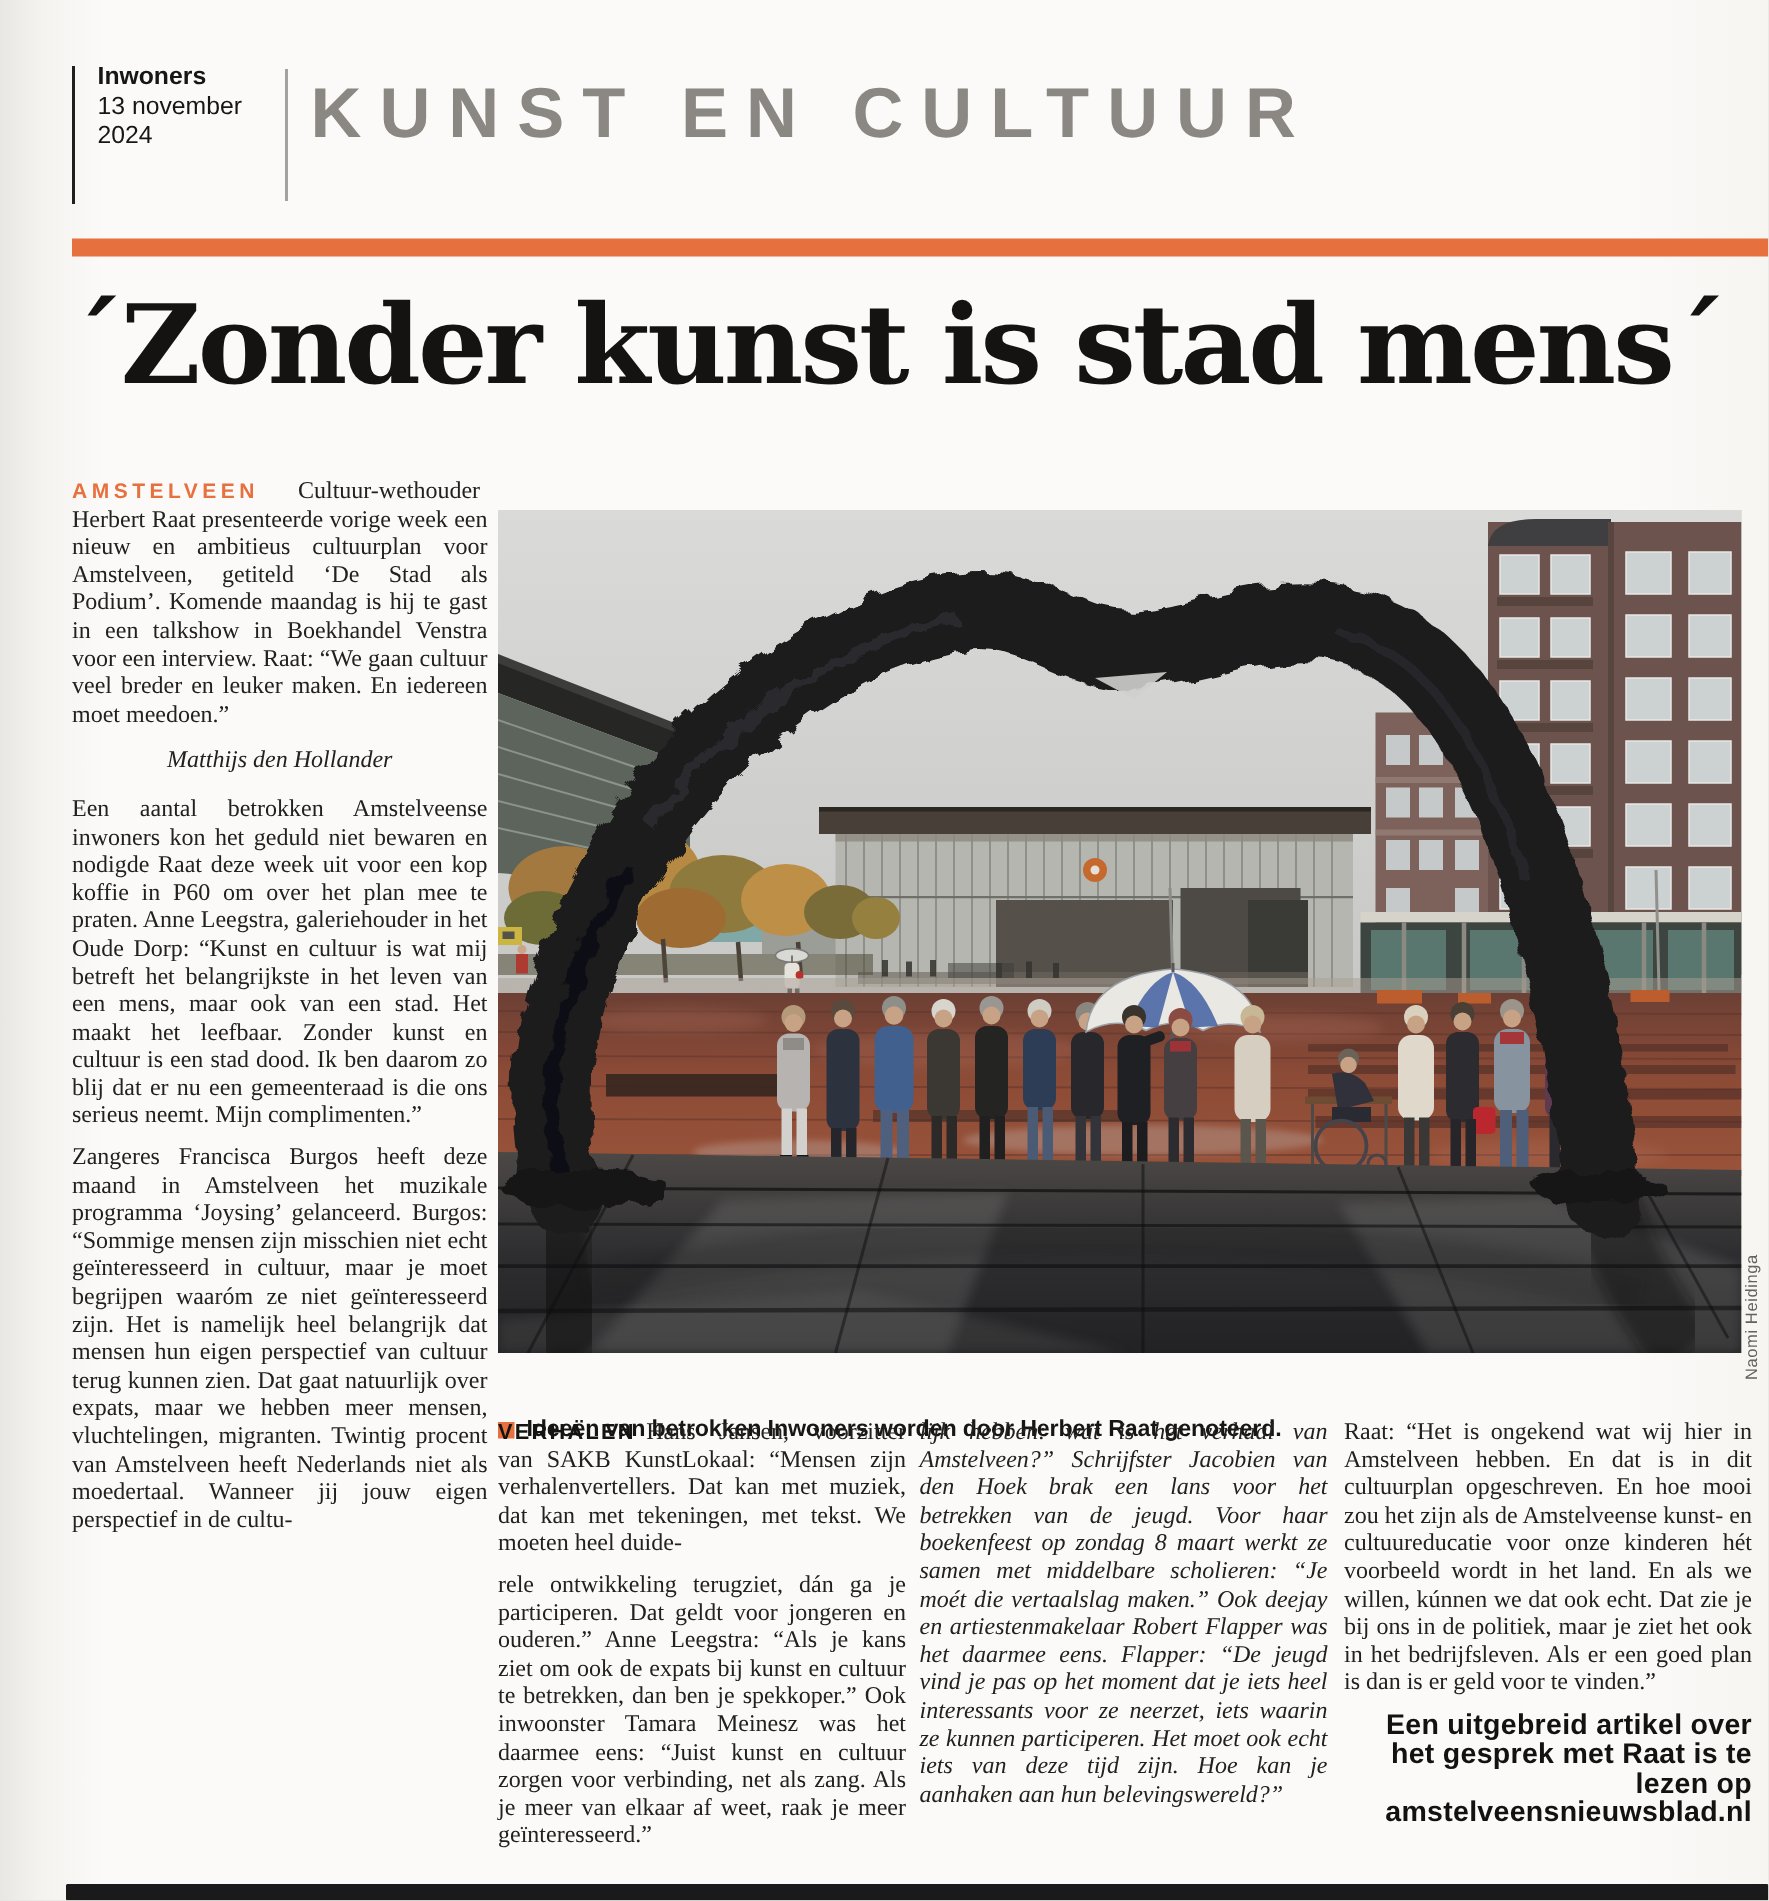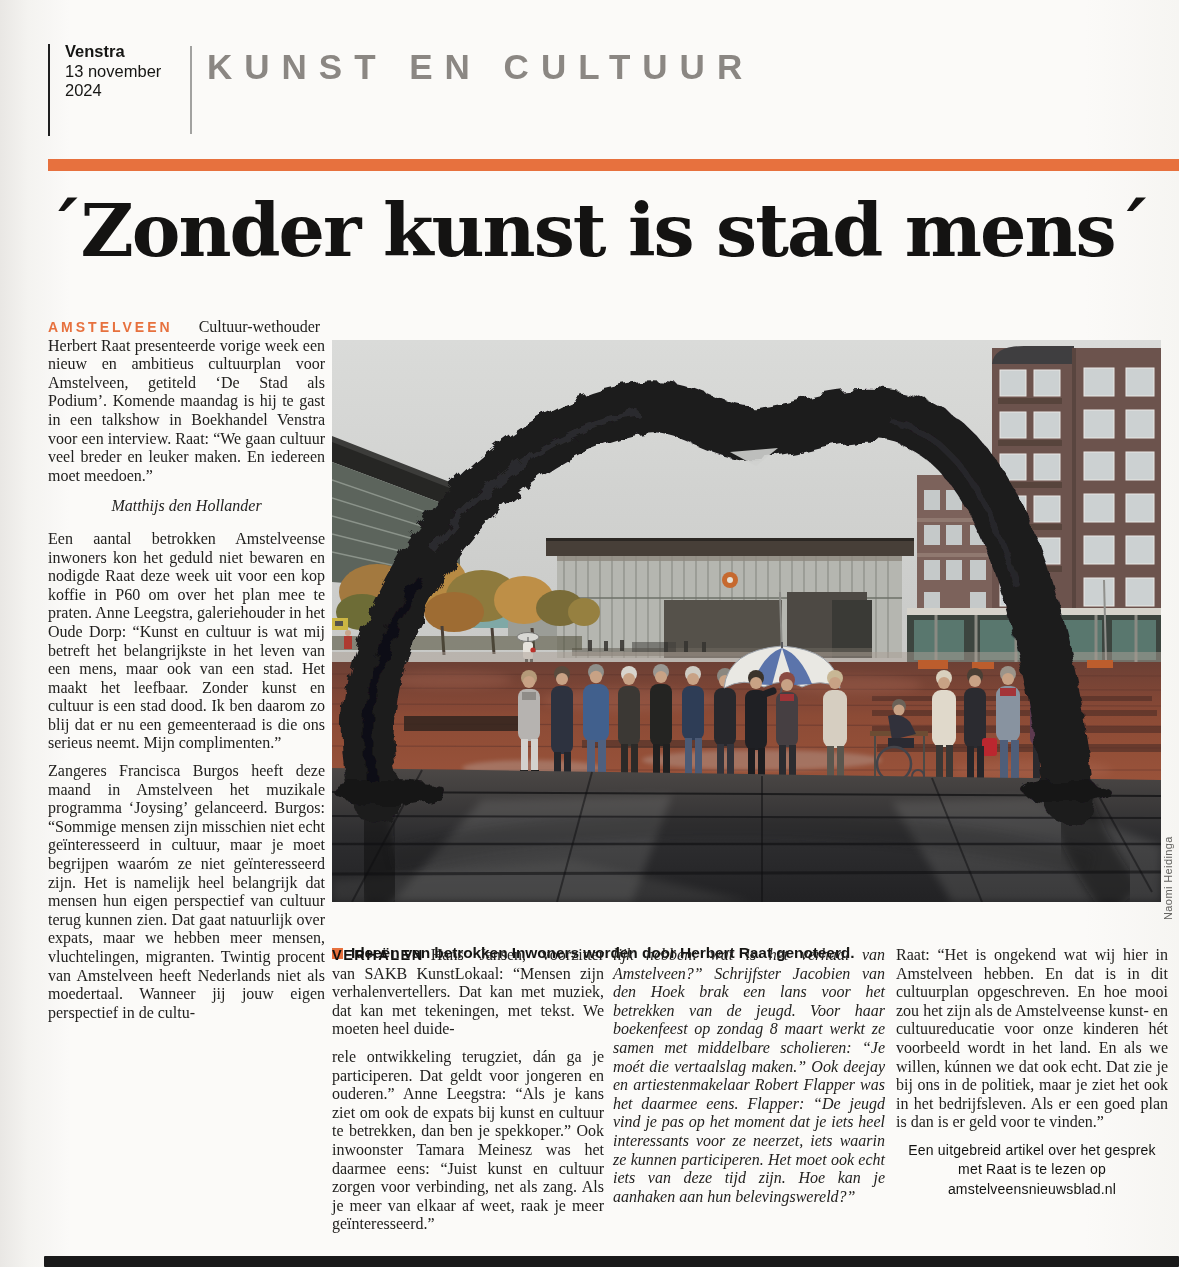--- a/index.html
+++ b/index.html
@@ -8,21 +8,21 @@
     background:linear-gradient(90deg,#e9e7e4 0,#f4f3f0 28px,#fbfaf8 70px,#fbfaf8 92%,#f6f5f2 100%);
     font-family:"Liberation Sans",sans-serif; color:#1e1d1b;
   }
   
   .edge-rule{position:absolute;left:48px;top:44px;width:2px;height:92px;background:#1f1f1f;}
   .datebox{position:absolute;left:65px;top:42px;font-size:16.5px;line-height:19.5px;color:#161614;}
   .datebox .wd{font-weight:bold;}
   .mast-vrule{position:absolute;left:190px;top:46px;width:2px;height:88px;background:#a2a2a0;}
   .section-title{
     position:absolute;left:207px;top:47px;margin:0;
-    font-size:35px;font-weight:bold;letter-spacing:12px;color:#8b8783;
+    font-size:47px;font-weight:bold;letter-spacing:12px;color:#8b8783;
   }
   .orange-bar{position:absolute;left:48px;top:159px;width:1131px;height:12px;background:#e7713e;}
   
   .headline{
     position:absolute;left:46px;top:193px;margin:0;width:1110px;
     font-family:"DejaVu Serif","Liberation Serif",serif;font-weight:bold;
     font-size:73px;line-height:1.04;letter-spacing:-2px;color:#141312;white-space:nowrap;
   }
   
   .col{position:absolute;font-family:"Liberation Serif","DejaVu Serif",serif;
@@ -32,41 +32,41 @@
   .subhead{margin:0 0 18px 0;width:215px;font-family:"Liberation Sans",sans-serif;
            font-weight:bold;font-size:30px;line-height:34px;color:#121210;text-align:left;}
   .dateline{font-family:"Liberation Sans",sans-serif;font-weight:bold;font-size:14px;
             letter-spacing:3px;color:#e7713e;margin-right:26px;}
   .byline{font-style:italic;margin:12px 0 14px 0 !important;text-align:center;}
   .lead{font-family:"Liberation Sans",sans-serif;font-weight:bold;font-size:14.5px;
         letter-spacing:1.5px;color:#131311;margin-right:7px;}
   .col2{left:332px;top:946px;width:272px;}
   .col3{left:613px;top:946px;width:272px;font-style:italic;}
   .col4{left:896px;top:946px;width:272px;}
-  .footer-note{margin-top:24px;font-family:"Liberation Sans",sans-serif;font-weight:normal;
-               font-size:14px;line-height:19.5px;letter-spacing:.2px;color:#121210;text-align:center;}
+  .footer-note{margin-top:24px;font-family:"Liberation Sans",sans-serif;font-weight:bold;
+               font-size:19px;line-height:19.5px;letter-spacing:.2px;color:#121210;text-align:right;}
   
   .photo{position:absolute;left:332px;top:340px;width:829px;height:562px;margin:0;background:#cfd0ce;}
   .photo svg{display:block;filter:blur(.4px) saturate(.96);}
   .caption{position:absolute;left:332px;top:944px;width:829px;display:flex;align-items:center;gap:8px;
            font-weight:bold;font-size:15.5px;color:#161614;letter-spacing:-.1px;}
   .caption .bullet{width:11px;height:11px;background:#e7713e;flex:0 0 auto;}
   .credit{position:absolute;left:1162px;top:790px;height:130px;
           writing-mode:vertical-rl;transform:rotate(180deg);
           font-size:11px;color:#63625f;letter-spacing:.4px;}
   .bottom-bar{position:absolute;left:44px;top:1256px;width:1135px;height:11px;background:#1a1a1a;border-radius:1px;}
 </style>
 </head>
 <body>
 
 <div class="page">
 
   <div class="edge-rule"></div>
   <div class="datebox">
-    <div class="wd">Venstra</div>
+    <div class="wd">Inwoners</div>
     <div>13 november</div>
     <div>2024</div>
   </div>
   <div class="mast-vrule"></div>
   <h1 class="section-title">KUNST EN CULTUUR</h1>
   <div class="orange-bar"></div>
 
   <h2 class="headline">´Zonder kunst is stad mens´</h2>
 
   <div class="col col1">

